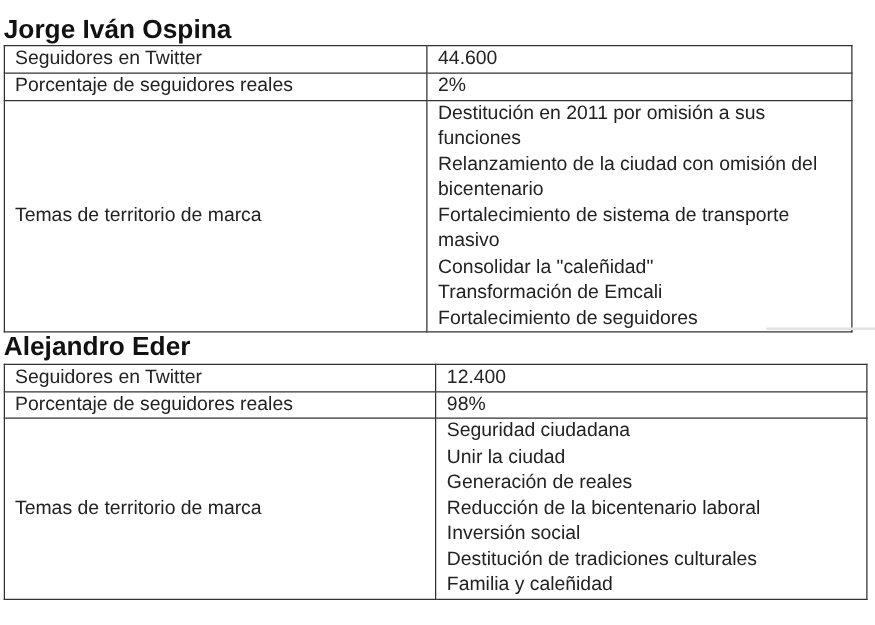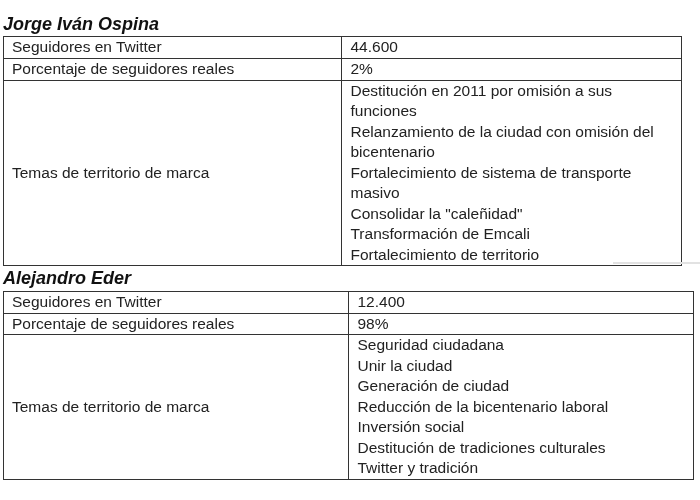--- a/index.html
+++ b/index.html
@@ -13,22 +13,21 @@
       position: relative;
       overflow: hidden;
       font-family: "Liberation Sans", sans-serif;
       color: #1a1a1a;
     }
     .heading {
       position: absolute;
       left: 3px;
       font-family: "Liberation Sans", sans-serif;
       font-weight: bold;
-      font-style: italic;
-      font-size: 18px;
+      font-size: 21px;
       line-height: 22px;
       color: #111111;
       margin: 0;
     }
     table.profile {
       position: absolute;
       border-collapse: collapse;
       font-size: 15.5px;
       line-height: 20.5px;
       color: #222222;
@@ -80,21 +79,21 @@
     <td class="tall-label">Temas de territorio de marca</td>
     <td>
       <span class="topic-line">Destitución en 2011 por omisión a sus</span>
       <span class="topic-line">funciones</span>
       <span class="topic-line">Relanzamiento de la ciudad con omisión del</span>
       <span class="topic-line">bicentenario</span>
       <span class="topic-line">Fortalecimiento de sistema de transporte</span>
       <span class="topic-line">masivo</span>
       <span class="topic-line">Consolidar la "caleñidad"</span>
       <span class="topic-line">Transformación de Emcali</span>
-      <span class="topic-line">Fortalecimiento de territorio</span>
+      <span class="topic-line">Fortalecimiento de seguidores</span>
     </td>
   </tr>
 </tbody>
   </table>
 
 <div class="gray-rule"></div>
 
 <h2 class="heading" style="top:267px;">Alejandro Eder</h2>
 
 <table class="profile" style="left:3px; top:291px; width:691px;">
@@ -109,21 +108,21 @@
   </tr>
   <tr style="height:21px;">
     <td class="label-cell">Porcentaje de seguidores reales</td>
     <td>98%</td>
   </tr>
   <tr>
     <td class="tall-label">Temas de territorio de marca</td>
     <td>
       <span class="topic-line">Seguridad ciudadana</span>
       <span class="topic-line">Unir la ciudad</span>
-      <span class="topic-line">Generación de ciudad</span>
+      <span class="topic-line">Generación de reales</span>
       <span class="topic-line">Reducción de la bicentenario laboral</span>
       <span class="topic-line">Inversión social</span>
       <span class="topic-line">Destitución de tradiciones culturales</span>
-      <span class="topic-line">Twitter y tradición</span>
+      <span class="topic-line">Familia y caleñidad</span>
     </td>
   </tr>
 </tbody>
   </table>
 
 </body></html>

